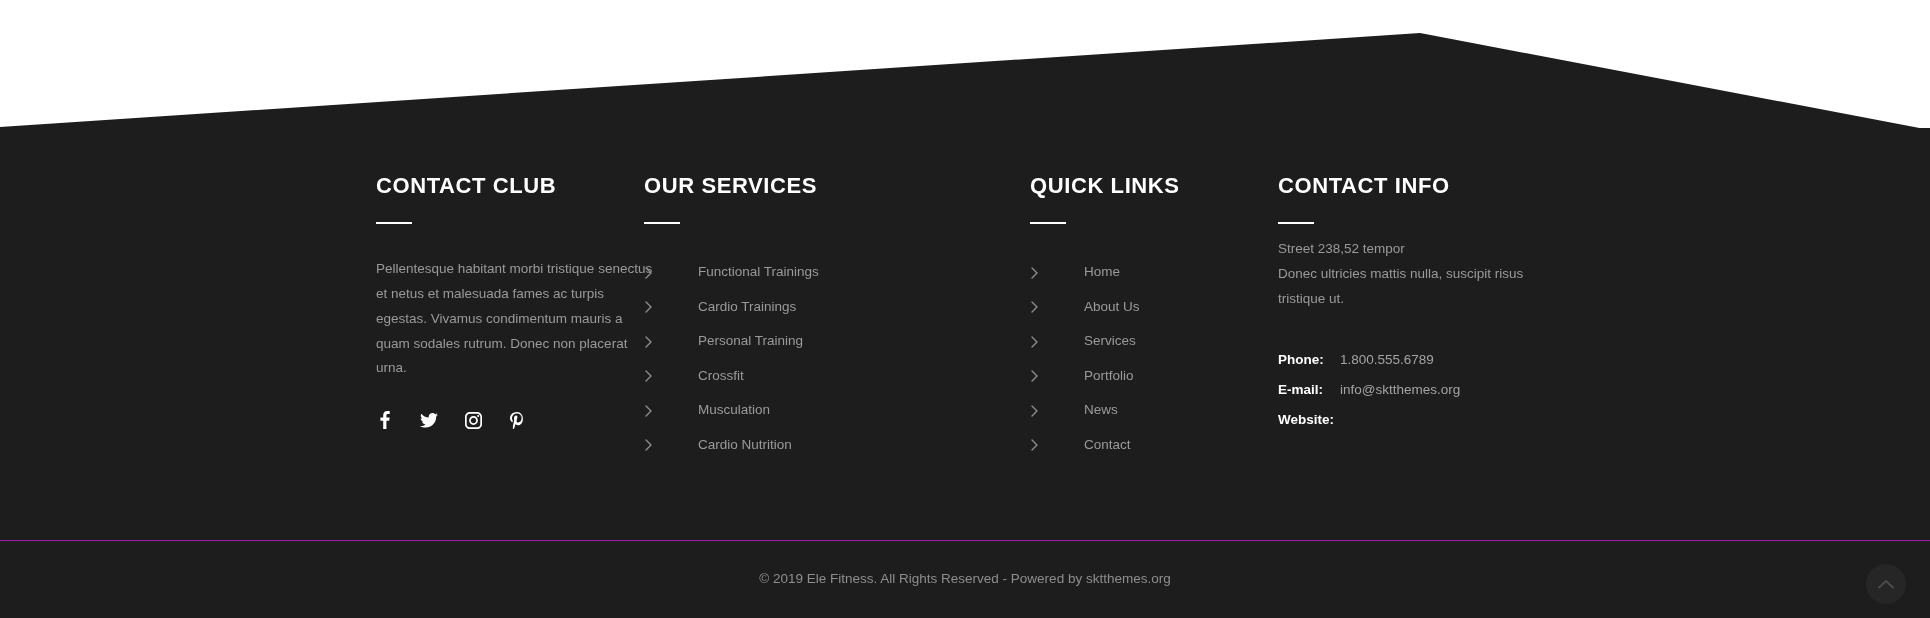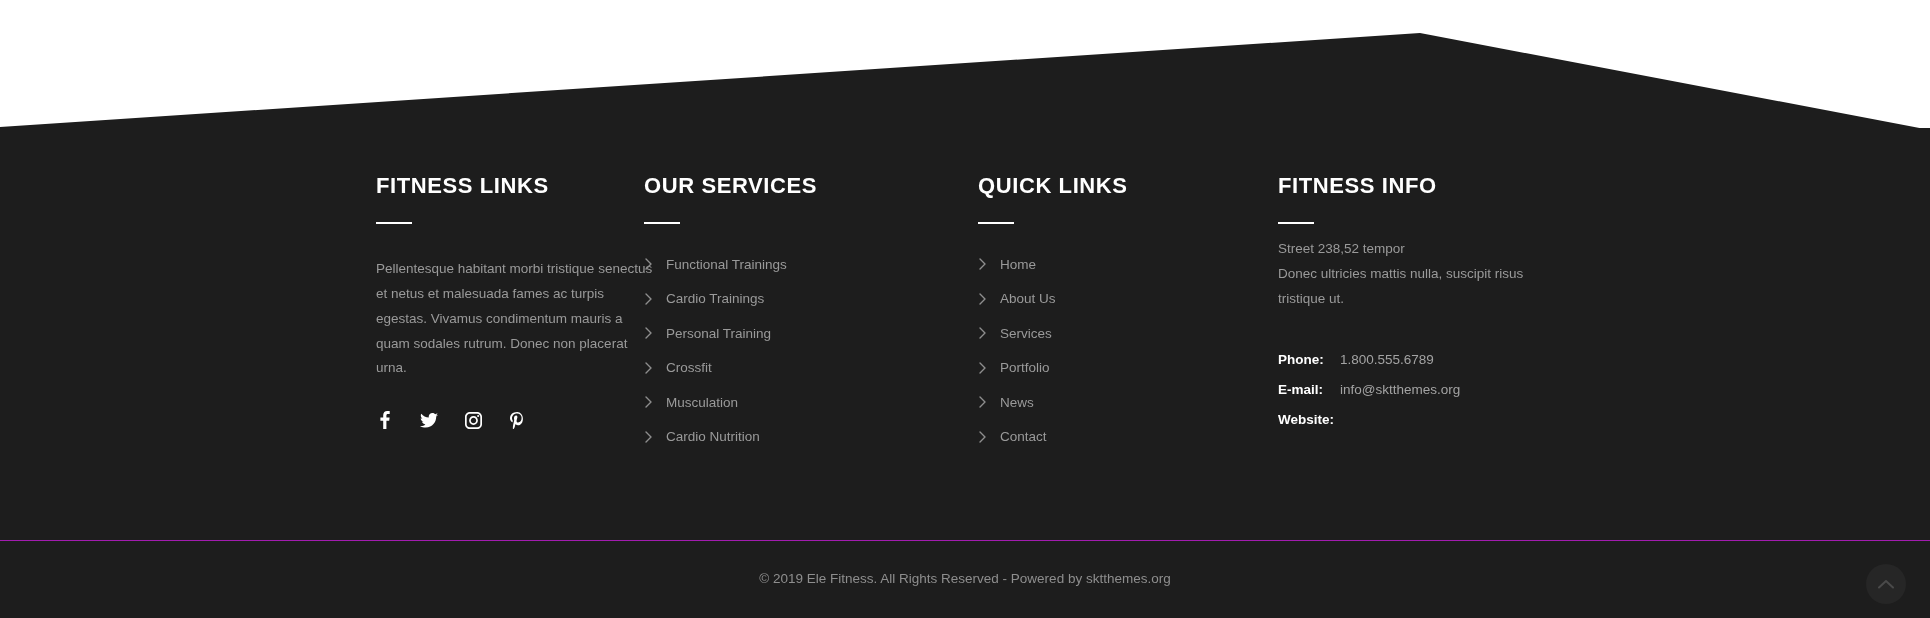--- a/index.html
+++ b/index.html
@@ -44,21 +44,21 @@
     height: 100%;
     padding: 0;
   }
 
   .col {
     position: absolute;
     top: 46px;
   }
   .col-brand    { left: 376px; width: 280px; }
   .col-services { left: 644px; width: 250px; }
-  .col-links    { left: 978px; width: 250px; }
+  .col-links    { left: 1030px; width: 250px; }
   .col-contact  { left: 1278px; width: 290px; }
 
   .col-title {
     color: #ffffff;
     font-size: 22px;
     font-weight: bold;
     letter-spacing: 0.6px;
     line-height: 1.1;
     white-space: nowrap;
   }
@@ -94,23 +94,24 @@
   }
   .social-row svg { display: block; fill: #ffffff; }
 
   
   .link-list {
     list-style: none;
     margin-top: 26px;
   }
   .link-list li {
     display: flex;
-    align-items: center;
+    align-items: flex-end;
     height: 28.5px;
     margin-bottom: 6px;
+    gap: 32px;
   }
   .chev {
     display: inline-flex;
     align-items: center;
     justify-content: center;
     width: 10px;
     height: 12px;
     margin-right: 12px;
     flex: 0 0 auto;
   }
@@ -191,21 +192,21 @@
   <div class="angle-wrap">
     <svg width="1930" height="135" viewBox="0 0 1930 135">
       <polygon points="0,127 1420,33 1930,130 1930,135 0,135" fill="#1d1d1d"></polygon>
     </svg>
   </div>
 
   <div class="footer-body">
     <div class="footer-inner">
 
       <div class="col col-brand">
-        <div class="col-title">FITNESS LINKS</div>
+        <div class="col-title">CONTACT CLUB</div>
         <div class="title-rule"></div>
         <p class="brand-text">Pellentesque habitant morbi tristique senectus et netus et malesuada fames ac turpis egestas. Vivamus condimentum mauris a quam sodales rutrum. Donec non placerat urna.</p>
 
         <div class="social-row">
           <a href="#">
             <svg width="10" height="18" viewBox="0 0 10 18">
               <path d="M6.4 18V9.8h2.8l0.4-3.2H6.4V4.5c0-0.9 0.3-1.6 1.6-1.6h1.7V0.1C9.4 0.1 8.4 0 7.2 0 4.8 0 3.2 1.5 3.2 4.2v2.4H0.4v3.2h2.8V18H6.4z"></path>
             </svg>
           </a>
           <a href="#">
@@ -332,21 +333,21 @@
                 <svg width="8" height="12" viewBox="0 0 8 12">
                   <path d="M1 1l5 5-5 5" stroke="#8e8e8e" stroke-width="1.4" fill="none" stroke-linecap="round" stroke-linejoin="round"></path>
                 </svg>
               </span>
             <a href="#">Contact</a>
           </li>
         </ul>
       </div>
 
       <div class="col col-contact">
-        <div class="col-title">FITNESS INFO</div>
+        <div class="col-title">CONTACT INFO</div>
         <div class="title-rule"></div>
         <div class="addr">
           <div>Street 238,52 tempor</div>
           <div>Donec ultricies mattis nulla, suscipit risus</div>
           <div>tristique ut.</div>
         </div>
         <div class="contact-rows">
           <div class="contact-row">
             <span class="contact-label">Phone:</span>
             <span class="contact-value">1.800.555.6789</span>

